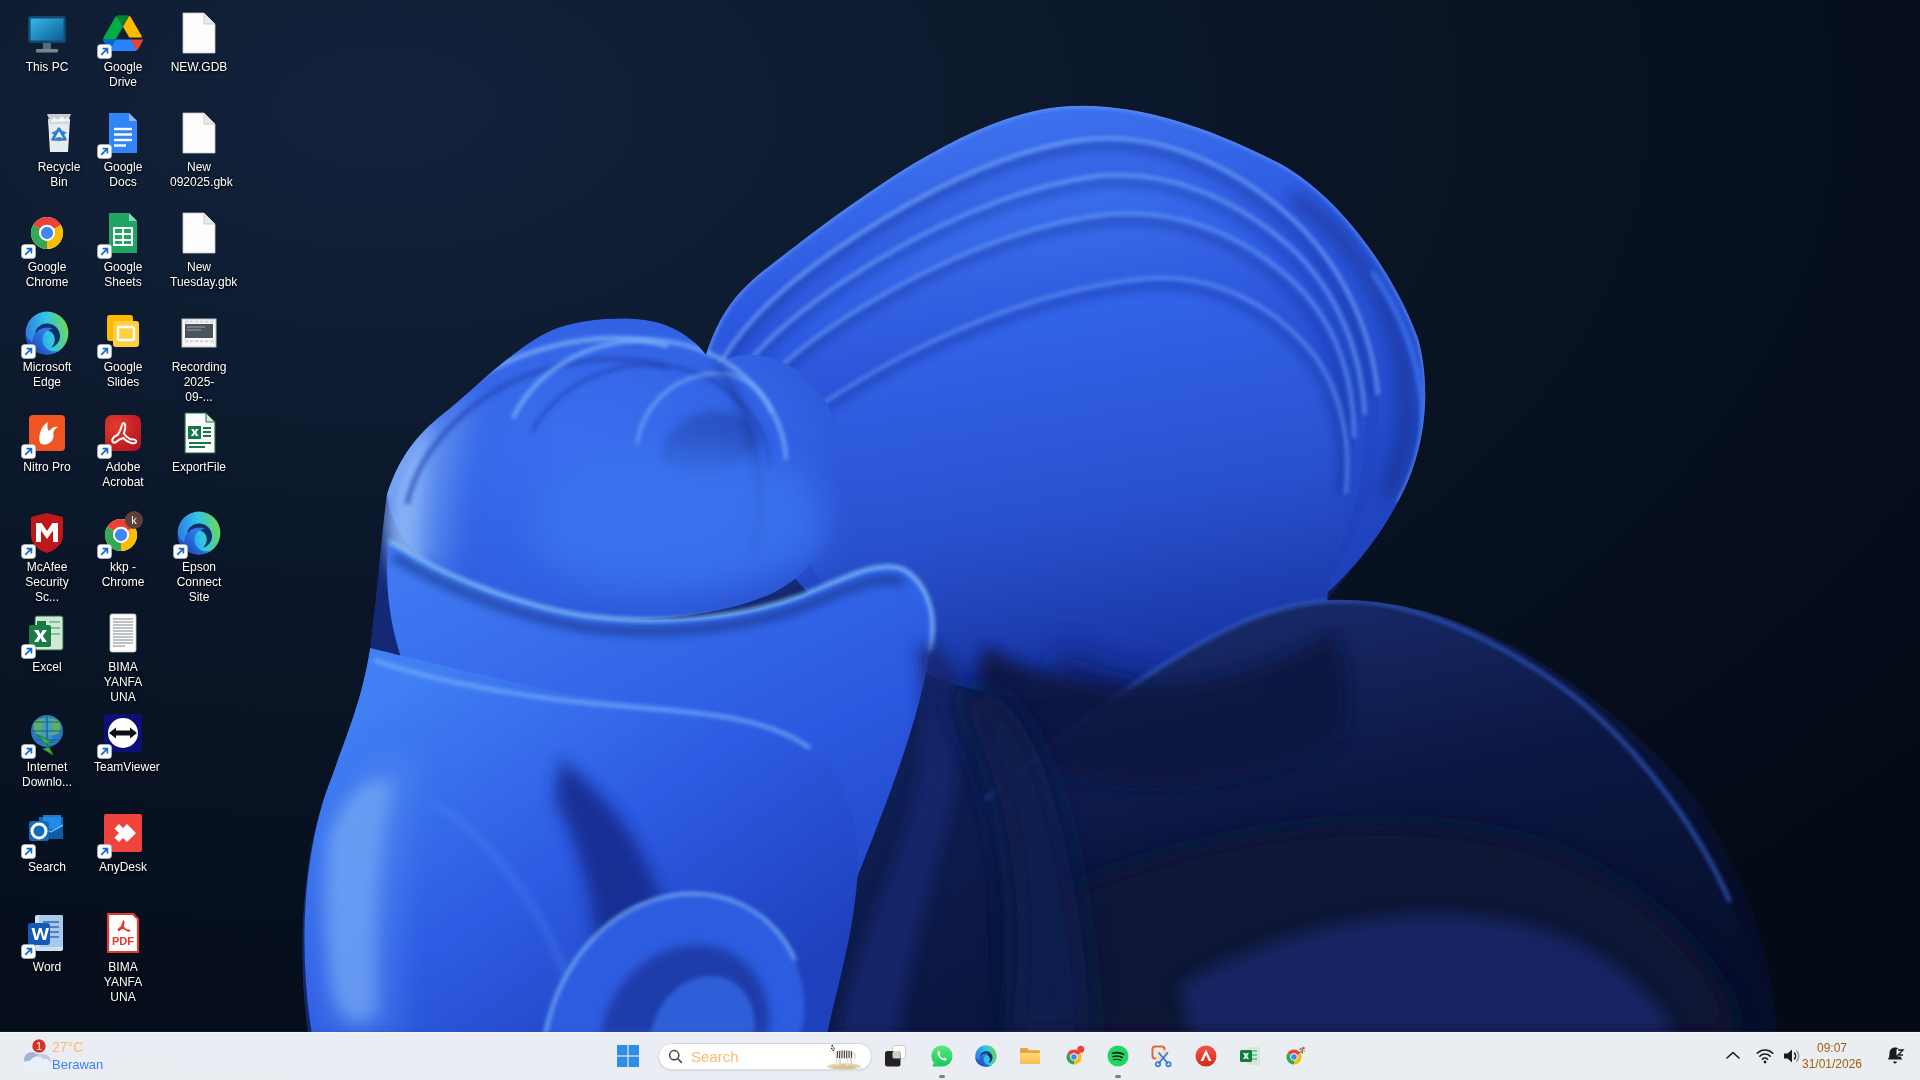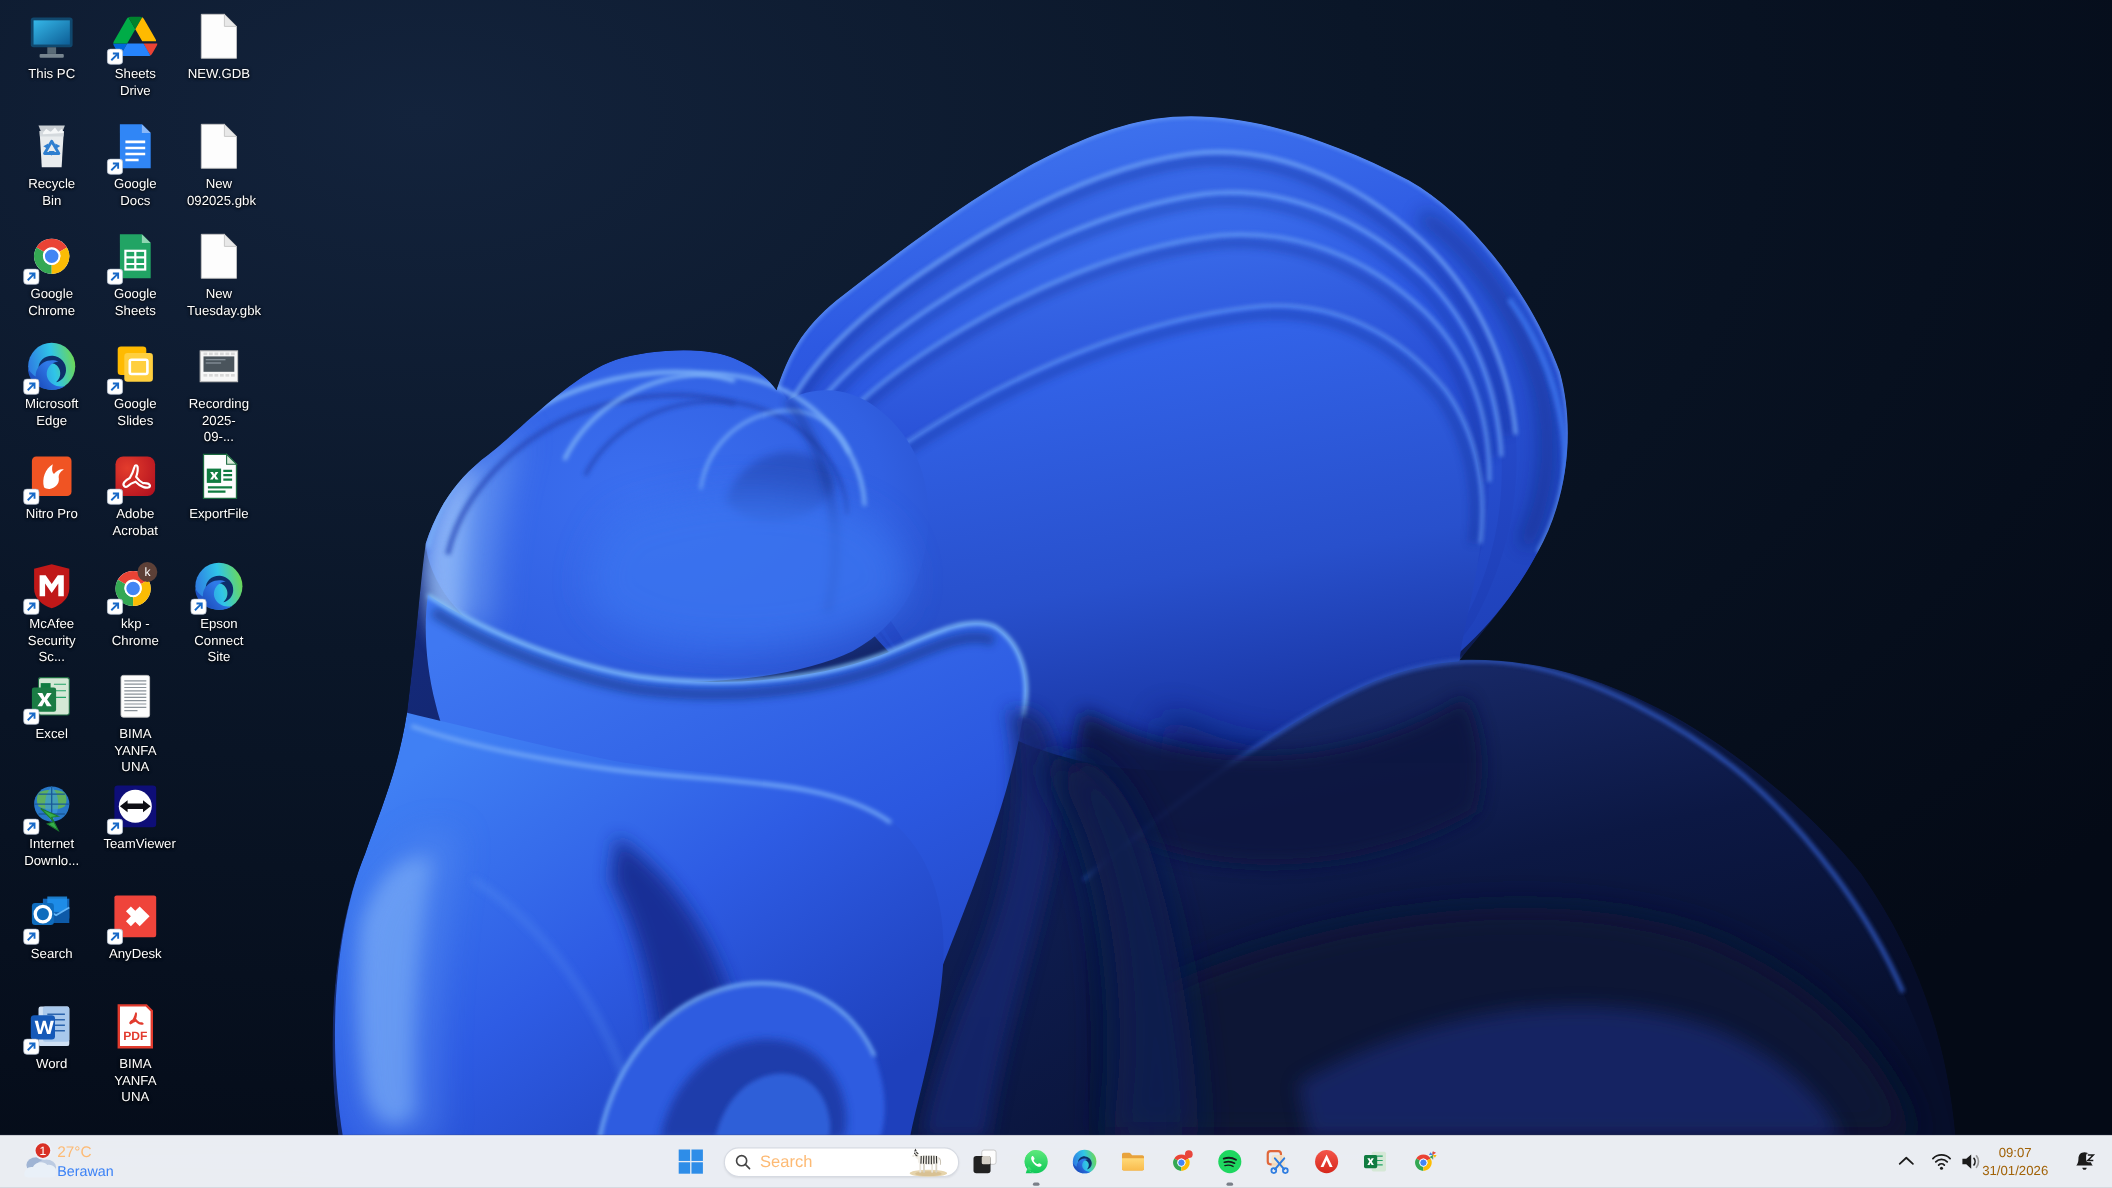--- a/index.html
+++ b/index.html
@@ -292,21 +292,21 @@
               <stop offset="0" stop-color="#35b7e8"></stop>
               <stop offset="1" stop-color="#0d5e96"></stop>
             </linearGradient>
           </defs>
  <rect x="20" y="34" width="8" height="6" fill="#5a6b77"></rect>
  <rect x="13" y="40" width="22" height="3.5" rx="1" fill="#77858f"></rect>
 </svg></div>
       <div class="lbl">This PC</div>
     </div>
 
-<div class="ico" style="left:0;top:109px">
+<div class="ico" style="left:12px;top:109px">
       <div class="img">
 <svg width="48" height="48" viewBox="0 0 48 48">
  <path d="M12 5 L36 5 L34 10 L14 10 Z" fill="#c8cdd2"></path>
  <path d="M13 10 L35 10 L33 43 L15 43 Z" fill="#e9ecee"></path>
  <path d="M13 10 L35 10 L34.7 15 L13.3 15 Z" fill="#d4d9dd"></path>
  <path d="M16 12 l3 -4 4 3 4 -4 3 4 3 -3 2 4 -19 1z" fill="#f5f7f8"></path>
  <path d="M 24,19.5 L 30.5,30.5 L 17.5,30.5 Z" fill="none" stroke="#2f7fd0" stroke-width="2.6" stroke-linejoin="round"></path>
  <g fill="#2f7fd0">
   <path d="M 27.2,21.5 L 31.8,23.8 L 27.6,26.4 Z"></path>
   <path d="M 20.8,21.5 L 16.4,23.9 L 20.4,26.4 Z"></path>
@@ -462,21 +462,21 @@
  <path d="M43.65 25L29.9 1.2c-1.35.8-2.5 1.9-3.3 3.3l-25.4 44A9.06 9.06 0 000 53h27.5z" fill="#00ac47"></path>
  <path d="M73.55 76.8c1.35-.8 2.5-1.9 3.3-3.3l1.6-2.75L86.1 57.5c.8-1.4 1.2-2.95 1.2-4.5H59.798l5.852 11.5z" fill="#ea4335"></path>
  <path d="M43.65 25L57.4 1.2C56.05.4 54.5 0 52.9 0H34.4c-1.6 0-3.15.45-4.5 1.2z" fill="#00832d"></path>
  <path d="M59.8 53H27.5L13.75 76.8c1.35.8 2.9 1.2 4.5 1.2h50.8c1.6 0 3.15-.45 4.5-1.2z" fill="#2684fc"></path>
  <path d="M73.4 26.5l-12.7-22c-.8-1.4-1.95-2.5-3.3-3.3L43.65 25l13.75 23.8h27.45c0-1.55-.4-3.1-1.2-4.5z" fill="#ffba00"></path>
 </g>
         </svg><svg class="scv" width="15" height="15" viewBox="0 0 15 15" style="position:absolute;left:-2px;bottom:-2px">
           <rect x="0.5" y="0.5" width="14" height="14" rx="3" fill="#fff" stroke="#aab8ca" stroke-width="0.7"></rect>
           <path d="M4.2 10.8 L9.6 5.4 M5.6 4.6 L10.4 4.6 L10.4 9.4" stroke="#1769c7" stroke-width="1.7" fill="none"></path>
         </svg></div>
-      <div class="lbl">Sheets Drive</div>
+      <div class="lbl">Google Drive</div>
     </div>
 
 <div class="ico" style="left:76px;top:109px">
       <div class="img">
 <svg width="48" height="48" viewBox="0 0 48 48">
  <path d="M10 4 L30 4 L38 12 L38 44 L10 44 Z" fill="#3086f6"></path>
  <path d="M30 4 L38 12 L30 12 Z" fill="#8ab8f8"></path>
  <g stroke="#fff" stroke-width="2.4">
             <line x1="15" y1="20" x2="33" y2="20"></line>
             <line x1="15" y1="25.5" x2="33" y2="25.5"></line>

